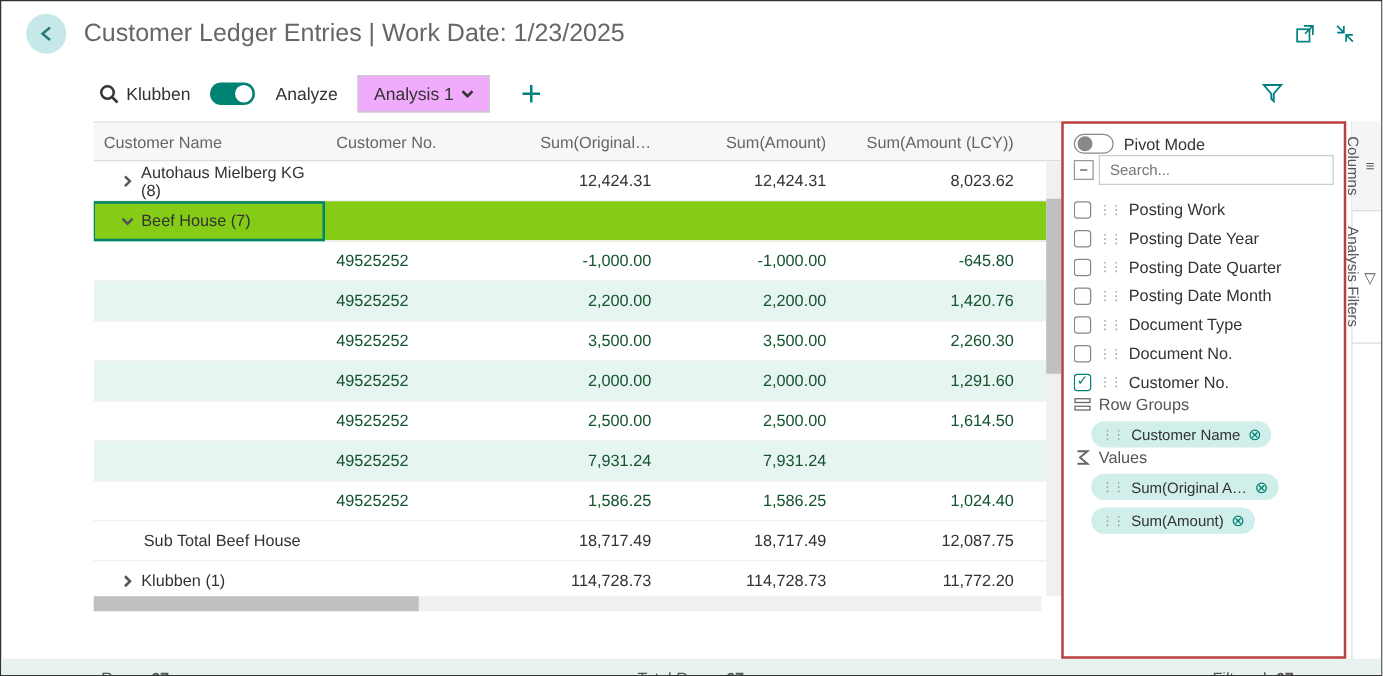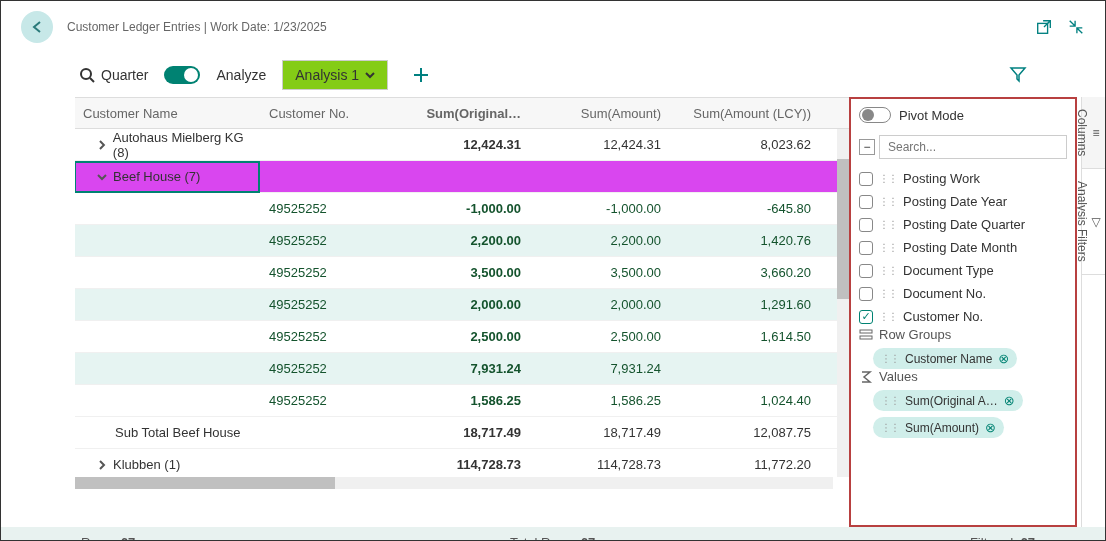--- a/index.html
+++ b/index.html
@@ -3,71 +3,71 @@
 <meta charset="utf-8">
 <style>
 * { box-sizing: border-box; margin: 0; padding: 0; }
 body { font-family: 'Segoe UI', Arial, sans-serif; font-size: 13px; color: #333; background: #fff; }
 .page { width: 1106px; height: 541px; border: 1px solid #333; position: relative; overflow: hidden; }
 
 
 .header { display: flex; align-items: center; padding: 10px 20px; height: 52px; }
 .back-btn { width: 32px; height: 32px; border-radius: 50%; background: #c7e8e8; display: flex; align-items: center; justify-content: center; cursor: pointer; margin-right: 14px; }
 .back-btn svg { width: 16px; height: 16px; stroke: #2a7a7a; fill: none; stroke-width: 2; }
-.title { color: #666; font-size: 12px; }
+.title { color: #666; font-size: 20px; }
 .header-icons { margin-left: auto; display: flex; gap: 14px; }
 .header-icons svg { width: 18px; height: 18px; stroke: #008080; fill: none; stroke-width: 1.5; cursor: pointer; }
 
 
 .toolbar { display: flex; align-items: center; padding: 6px 78px; height: 44px; gap: 16px; }
 .search-btn { display: flex; align-items: center; gap: 6px; color: #333; cursor: pointer; font-size: 14px; }
 .search-btn svg { width: 16px; height: 16px; stroke: #333; fill: none; stroke-width: 2; }
 .toggle { position: relative; width: 36px; height: 18px; background: #008272; border-radius: 10px; cursor: pointer; }
 .toggle::after { content: ''; position: absolute; right: 2px; top: 2px; width: 14px; height: 14px; background: #fff; border-radius: 50%; }
 .analyze-lbl { font-size: 14px; }
-.tab { display: flex; align-items: center; gap: 6px; padding: 6px 12px; background: #84cc16; border: 1px solid #ccc; cursor: pointer; font-size: 14px; }
+.tab { display: flex; align-items: center; gap: 6px; padding: 6px 12px; background: #f0abfc; border: 1px solid #ccc; cursor: pointer; font-size: 14px; }
 .tab svg { width: 10px; height: 10px; stroke: #333; fill: none; stroke-width: 2; }
 .add-tab { width: 18px; height: 18px; cursor: pointer; margin-left: 8px; }
 .add-tab svg { width: 100%; height: 100%; stroke: #008080; fill: none; stroke-width: 2; }
 .filter-ic { margin-left: auto; cursor: pointer; }
 .filter-ic svg { width: 18px; height: 18px; stroke: #008080; fill: none; stroke-width: 1.5; }
 
 
 .body { display: flex; height: 430px; }
 .grid-area { flex: 1; overflow: hidden; padding-left: 74px; position: relative; }
 
 
 .grid-header { display: flex; background: #f7f7f7; border-top: 1px solid #ddd; border-bottom: 1px solid #ddd; color: #666; font-size: 13px; height: 32px; align-items: center; }
 .col-name { width: 186px; padding-left: 8px; }
 .col-no { width: 130px; padding-left: 8px; }
-.col-orig { width: 140px; text-align: right; padding-right: 10px; font-weight: bold; }
+.col-orig { width: 140px; text-align: right; padding-right: 10px; }
 .col-amt { width: 140px; text-align: right; padding-right: 10px; }
 .col-lcy { width: 160px; text-align: right; padding-right: 20px; }
 
 
 .grid-rows { height: 348px; overflow: hidden; position: relative; }
 .row { display: flex; height: 32px; align-items: center; border-bottom: 1px solid #f0f0f0; }
 .row.group { }
 .row.group .col-name { padding-left: 22px; display: flex; align-items: center; gap: 6px; }
 .row.group svg { width: 10px; height: 10px; stroke: #555; fill: none; stroke-width: 2; }
-.row.selected { background: #d946ef; }
+.row.selected { background: #84cc16; }
 .row.selected .col-name { border: 2px solid #008272; margin-left: -1px; padding-left: 21px; height: 32px; }
 .row.detail .col-name { }
 .row.detail.striped { background: #e6f4f2; }
 .row .link { color: #14532d; }
 .row.subtotal .col-name { padding-left: 40px; }
 .vscroll { position: absolute; right: 0; top: 0; width: 12px; height: 100%; background: #f0f0f0; }
 .vscroll .thumb { position: absolute; top: 30px; width: 100%; height: 140px; background: #c0c0c0; }
 
 .hscroll { height: 12px; background: #f0f0f0; margin-right: 16px; position: relative; }
 .hscroll .thumb { position: absolute; left: 0; top: 0; height: 100%; width: 260px; background: #c0c0c0; }
 
 
 .sidepanel { width: 228px; border: 2px solid #b84040; margin-right: 4px; padding: 8px 8px 6px 8px; position: relative; }
-.pivot-row { display: flex; align-items: center; gap: 8px; margin-bottom: 12px; }
+.pivot-row { display: flex; align-items: center; gap: 8px; margin-bottom: 1px; }
 .pivot-toggle { width: 32px; height: 16px; border: 1px solid #888; border-radius: 10px; position: relative; cursor: pointer; }
 .pivot-toggle::after { content: ''; position: absolute; left: 2px; top: 1px; width: 12px; height: 12px; background: #888; border-radius: 50%; }
 .tree-toggle { width: 16px; height: 16px; border: 1px solid #999; display: flex; align-items: center; justify-content: center; font-size: 12px; cursor: pointer; margin-right: 4px; }
 .search-input-row { display: flex; align-items: center; margin-bottom: 8px; }
 .search-input { flex: 1; height: 24px; border: 1px solid #ccc; padding: 0 8px; font-size: 12px; }
 .field-list { max-height: 160px; overflow: hidden; }
 .field-item { display: flex; align-items: center; gap: 6px; padding: 4px 0; font-size: 13px; }
 .chk { width: 14px; height: 14px; border: 1.5px solid #888; border-radius: 3px; display: flex; align-items: center; justify-content: center; cursor: pointer; }
 .chk.checked { border-color: #008272; }
 .chk.checked::after { content: '✓'; color: #008272; font-size: 11px; line-height: 1; }
@@ -111,21 +111,21 @@
         </svg>
     </div>
   </div>
 
   <div class="toolbar">
     <div class="search-btn">
       <svg viewBox="0 0 16 16">
           <circle cx="7" cy="7" r="5"></circle>
           <path d="M11 11 L15 15"></path>
         </svg>
-      <span>Quarter</span>
+      <span>Klubben</span>
     </div>
     <div class="toggle"></div>
     <span class="analyze-lbl">Analyze</span>
     <div class="tab">
       <span>Analysis 1</span>
       <svg viewBox="0 0 10 10">
           <path d="M1 3 L5 7 L9 3"></path>
         </svg>
     </div>
     <div class="add-tab">
@@ -186,21 +186,21 @@
             <div class="col-no link">49525252</div>
             <div class="col-orig link">2,200.00</div>
             <div class="col-amt link">2,200.00</div>
             <div class="col-lcy link">1,420.76</div>
           </div>
           <div class="row detail">
             <div class="col-name"></div>
             <div class="col-no link">49525252</div>
             <div class="col-orig link">3,500.00</div>
             <div class="col-amt link">3,500.00</div>
-            <div class="col-lcy link">3,660.20</div>
+            <div class="col-lcy link">2,260.30</div>
           </div>
           <div class="row detail striped">
             <div class="col-name"></div>
             <div class="col-no link">49525252</div>
             <div class="col-orig link">2,000.00</div>
             <div class="col-amt link">2,000.00</div>
             <div class="col-lcy link">1,291.60</div>
           </div>
           <div class="row detail">
             <div class="col-name"></div>

